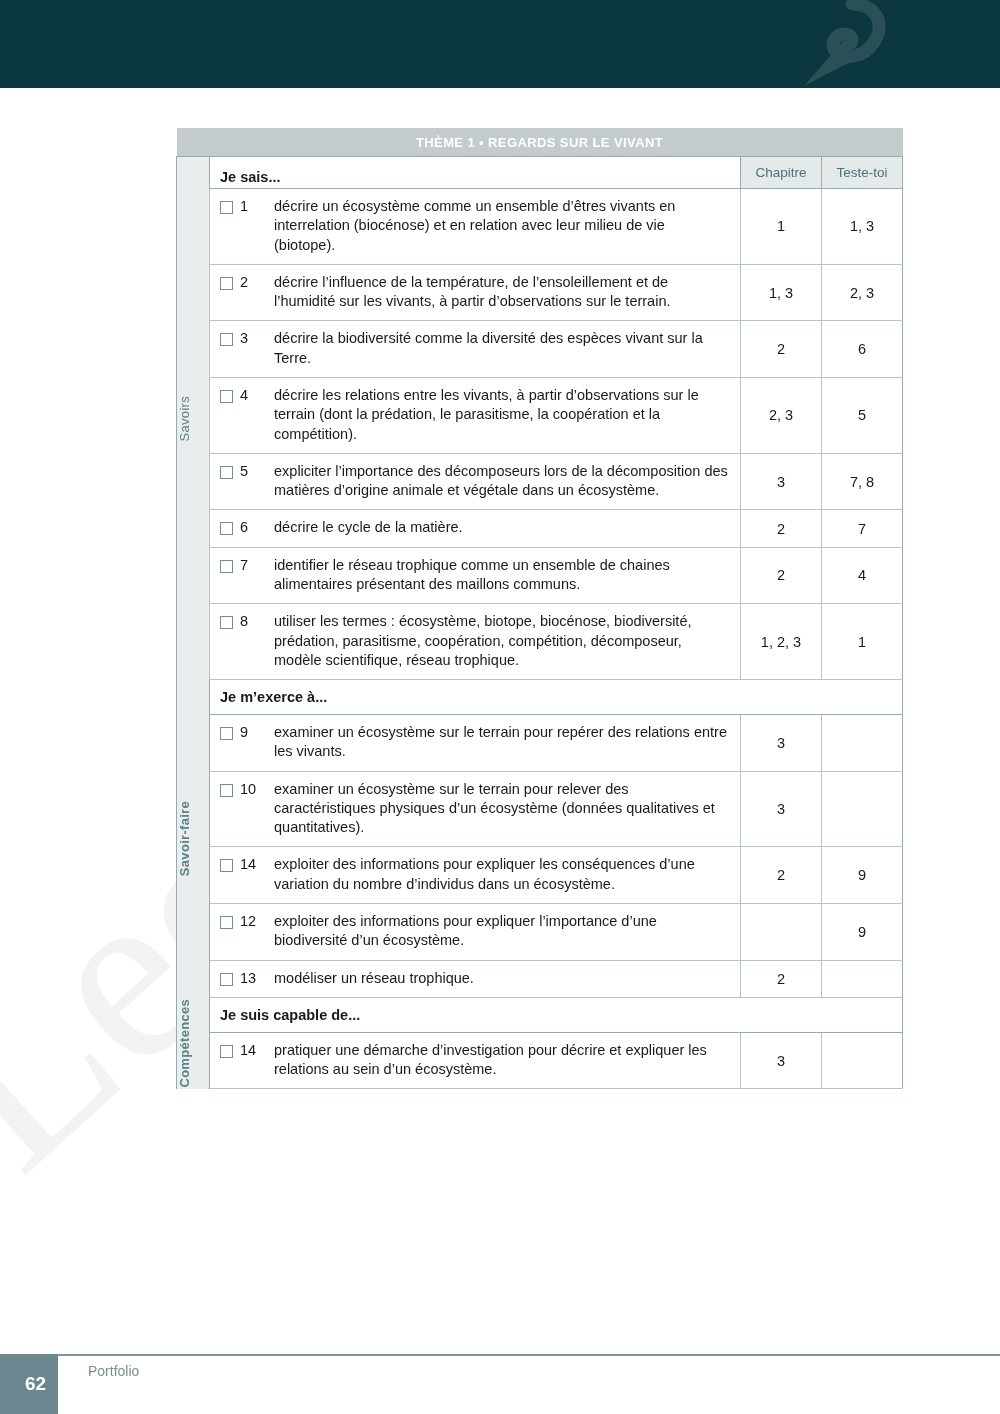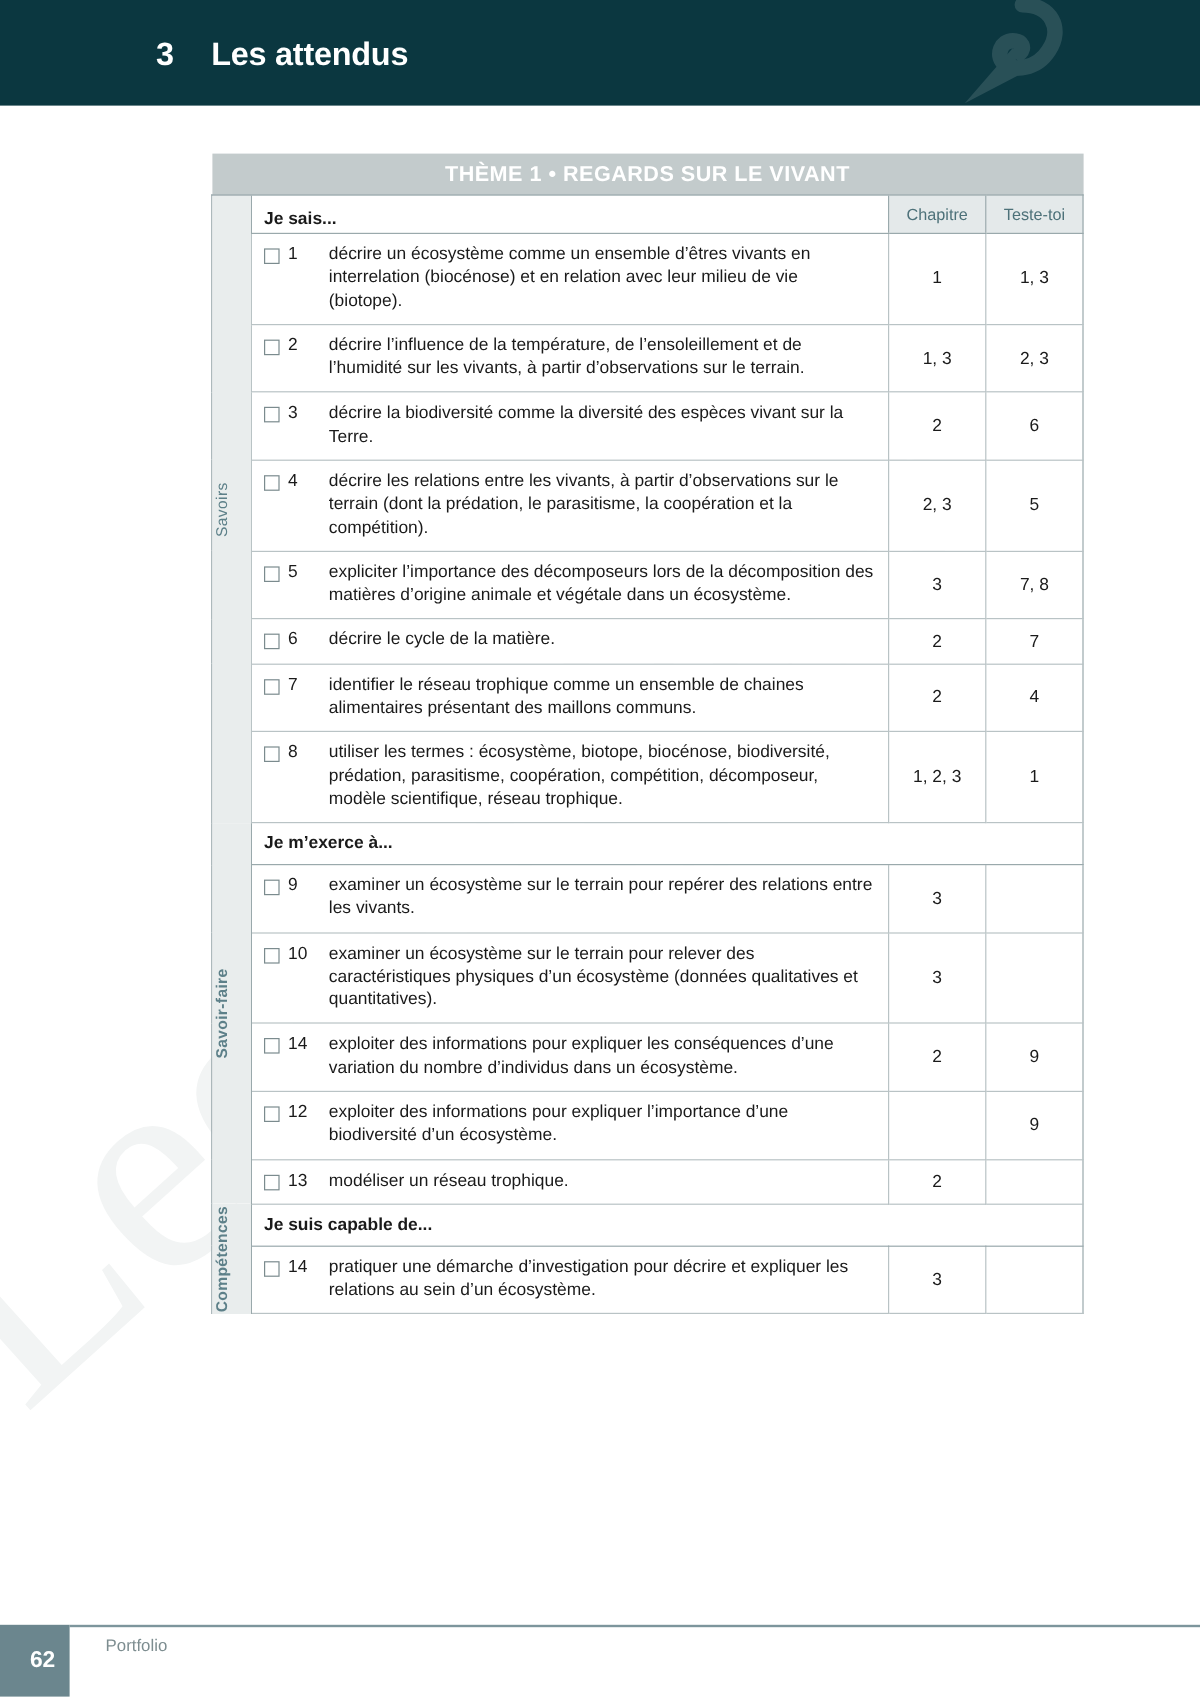--- a/index.html
+++ b/index.html
@@ -78,21 +78,21 @@
     table-layout: fixed;
   }
   table.portfolio col.c-side  { width: 33px; }
   table.portfolio col.c-text  { width: 531px; }
   table.portfolio col.c-chap  { width: 81px; }
   table.portfolio col.c-test  { width: 81px; }
 
   .theme-bar td {
     background: #c3cbcc;
     color: #ffffff;
-    font-size: 18px;
+    font-size: 13px;
     font-weight: bold;
     letter-spacing: 0.4px;
     text-align: center;
     padding: 7px 0 6px 0;
     border: none;
   }
 
   .colhead td {
     background: #e4e9ea;
     border-left: 1px solid #9aa9ac;
@@ -240,23 +240,20 @@
   }
 </style>
 </head>
 <body>
 
 <svg id="watermark" viewBox="0 0 1100 1200">
   <text class="wm-text" x="60" y="1060" transform="rotate(-42 60 1060)">Leeswijzer</text>
 </svg>
 
 <div id="header-band">
-  <div id="header-title">
-    <span class="chapnum">3</span><span>Les attendus</span>
-  </div>
   <svg id="header-deco" viewBox="0 0 120 88">
     <path d="M62 4 C86 4 96 24 84 42 C74 58 54 60 46 52 C40 46 44 34 54 34 C62 34 64 40 60 44" fill="none" stroke="#ffffff" stroke-width="13" stroke-linecap="round"></path>
     <path d="M14 86 L54 40 L60 62 Z" fill="#ffffff"></path>
   </svg>
 </div>
 
 <div id="table-wrap">
   <table class="portfolio">
     <colgroup>
       <col class="c-side">

